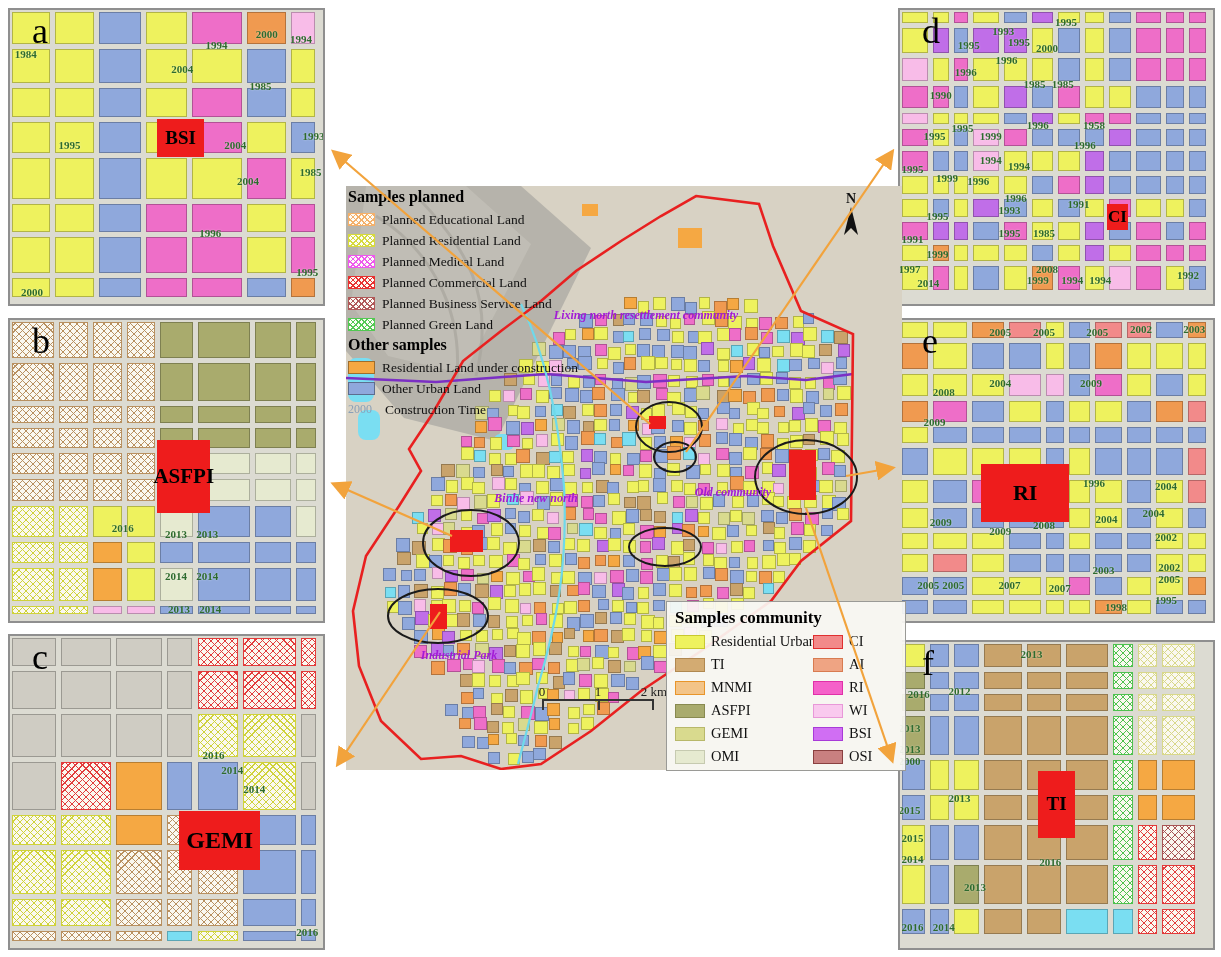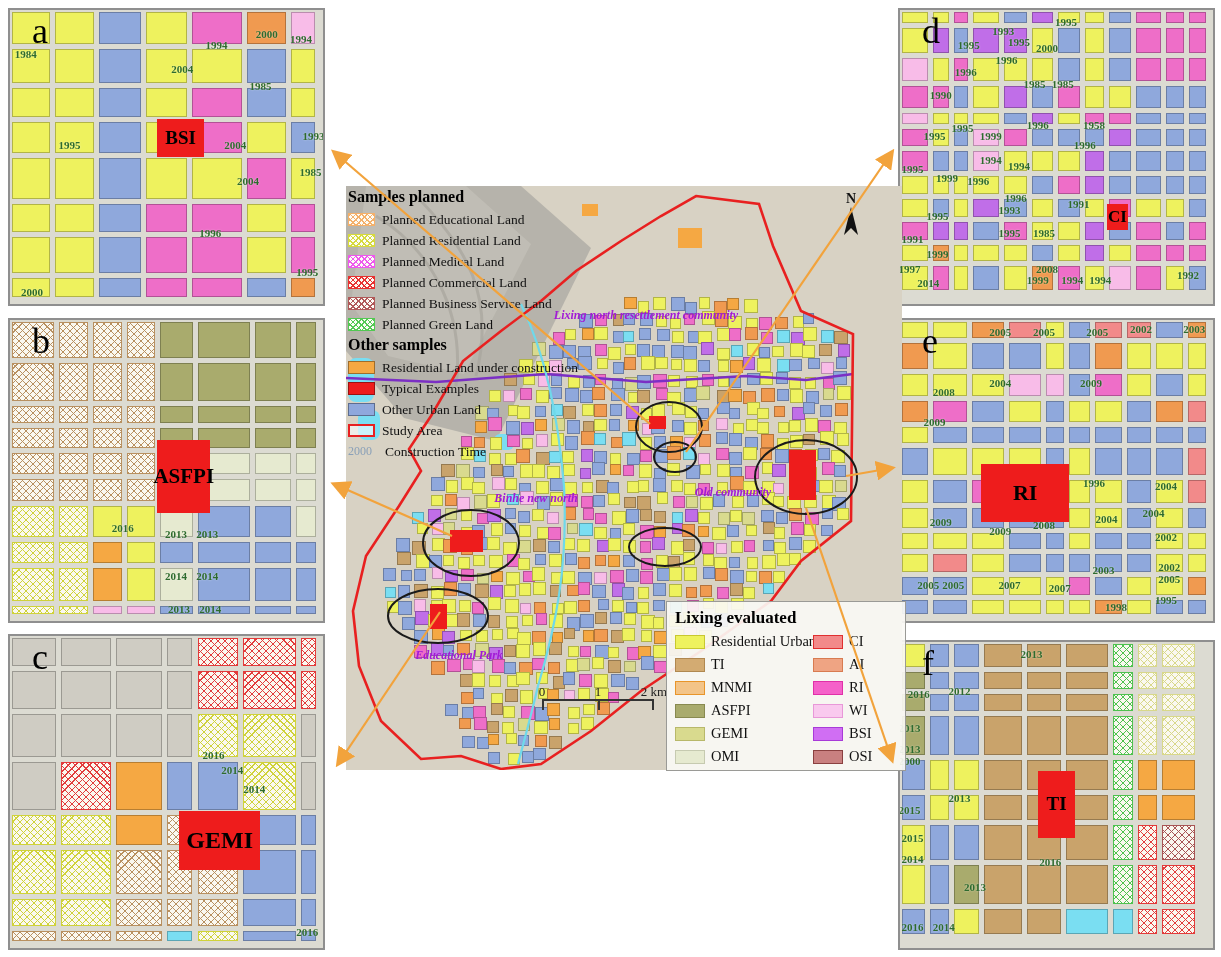--- a/index.html
+++ b/index.html
@@ -1394,21 +1394,21 @@
         <ellipse cx="329" cy="271" rx="21" ry="15" fill="none" stroke="#1a1a1a" stroke-width="2"></ellipse>
         <ellipse cx="319" cy="361" rx="36" ry="19" fill="none" stroke="#1a1a1a" stroke-width="2"></ellipse>
         <ellipse cx="460" cy="291" rx="51" ry="37" fill="none" stroke="#1a1a1a" stroke-width="2"></ellipse>
         <ellipse cx="125" cy="357" rx="48" ry="33" fill="none" stroke="#1a1a1a" stroke-width="2"></ellipse>
         <ellipse cx="92" cy="430" rx="50" ry="27" fill="none" stroke="#1a1a1a" stroke-width="2"></ellipse>
       </svg>
     <div id="map-labels">
         <div class="map-label" style="left: 300px; top: 129px;">Lixing north resettlement community</div>
         <div class="map-label" style="left: 190px; top: 312px;">Binhe new north</div>
         <div class="map-label" style="left: 387px; top: 306px;">Old community</div>
-        <div class="map-label" style="left: 113px; top: 469px;">Educational Park</div>
+        <div class="map-label" style="left: 113px; top: 469px;">Industrial Park</div>
       </div>
     <div id="north">
       <div class="n-letter">N</div>
       <svg width="20" height="32" viewBox="0 0 20 32">
         <path d="M10,1 L17,29 L10,22 L3,29 Z" fill="#111"></path>
       </svg>
     </div>
     <div id="scalebar">
       <div class="sb-labels">
           <span style="left: 0%;">0</span>
@@ -1451,40 +1451,32 @@
           <span class="llabel">Planned Green Land</span>
         </div>
       </div>
     <div class="legend-title">Other samples</div>
     <div id="other-items">
         <div class="lrow">
           <span class="lswatch" style="background: rgb(245, 168, 67); border: 1px solid rgba(0, 0, 0, 0.35);"></span>
           <span class="llabel">Residential Land under construction</span>
         </div>
         <div class="lrow">
-          <span class="lswatch" style="background: rgb(238, 28, 28); border: 1px solid rgba(0, 0, 0, 0.35);"></span>
-          <span class="llabel">Typical Examples</span>
-        </div>
-        <div class="lrow">
           <span class="lswatch" style="background: rgb(143, 168, 220); border: 1px solid rgba(0, 0, 0, 0.35);"></span>
           <span class="llabel">Other Urban Land</span>
-        </div>
-        <div class="lrow">
-          <span class="lswatch" style="background: rgba(255, 255, 255, 0.6); border: 2px solid rgb(232, 32, 32);"></span>
-          <span class="llabel">Study Area</span>
         </div>
         <div class="lrow">
           <span class="lswatch text-swatch" style="color: rgb(138, 160, 184);">2000</span>
           <span class="llabel">Construction Time</span>
         </div>
       </div>
   </div>
 
   <div id="legend-evaluated">
-    <div class="legend-title">Lixing evaluated</div>
+    <div class="legend-title">Samples community</div>
     <div class="eval-cols">
       <div class="eval-col left" id="eval-left">
           <div class="erow">
             <span class="eswatch" style="background: rgb(238, 242, 94); border: 1px solid rgb(200, 200, 48);"></span>
             <span class="elabel">Residential Urban</span>
           </div>
           <div class="erow">
             <span class="eswatch" style="background: rgb(211, 171, 114); border: 1px solid rgb(176, 136, 80);"></span>
             <span class="elabel">TI</span>
           </div>

